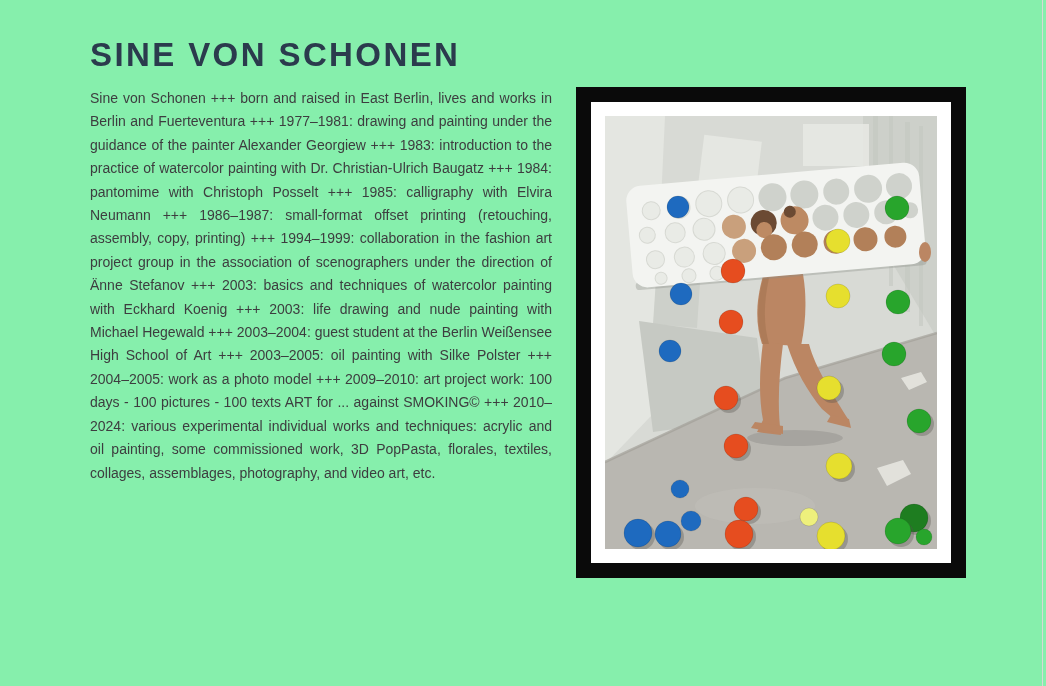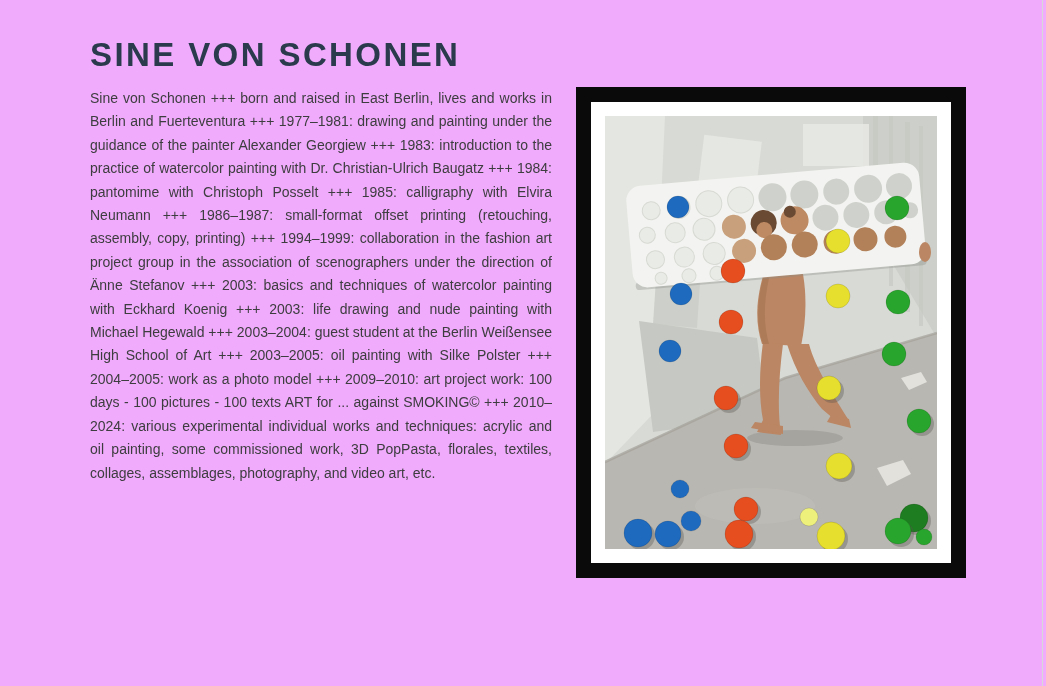--- a/index.html
+++ b/index.html
@@ -1,21 +1,21 @@
 <!DOCTYPE html>
 <html lang="en" style="--title-text: #2b3b4d; --body-text: #3d3d3f; --frame-black: #0a0a0a; --mat-white: #ffffff; --wall-gray: #d8dad5; --floor-gray: #b9b7b1; --board-white: #f3f4f1; --skin: #bb8663; --dot-blue: #1e6abf; --dot-red: #e64d1f; --dot-yellow: #e6df2e; --dot-yellow-light: #eef07c; --dot-green: #28a52c; --dot-green-dark: #1e7d20;"><head>
 <meta charset="utf-8">
 <style>
   html, body { margin: 0; padding: 0; background: #ffffff; }
   .page {
     position: relative;
     width: 1046px;
     height: 686px;
     overflow: hidden;
-    background: #f0abfc;
+    background: #86efac;
     font-family: "Liberation Sans", "DejaVu Sans", sans-serif;
   }
   .content { margin: 36px 80px 0 90px; }
   .title {
     margin: 0 0 13px 0;
     font-size: 33px;
     line-height: 38px;
     font-weight: bold;
     letter-spacing: 2.4px;
     color: var(--title-text, #2b3b4d);

